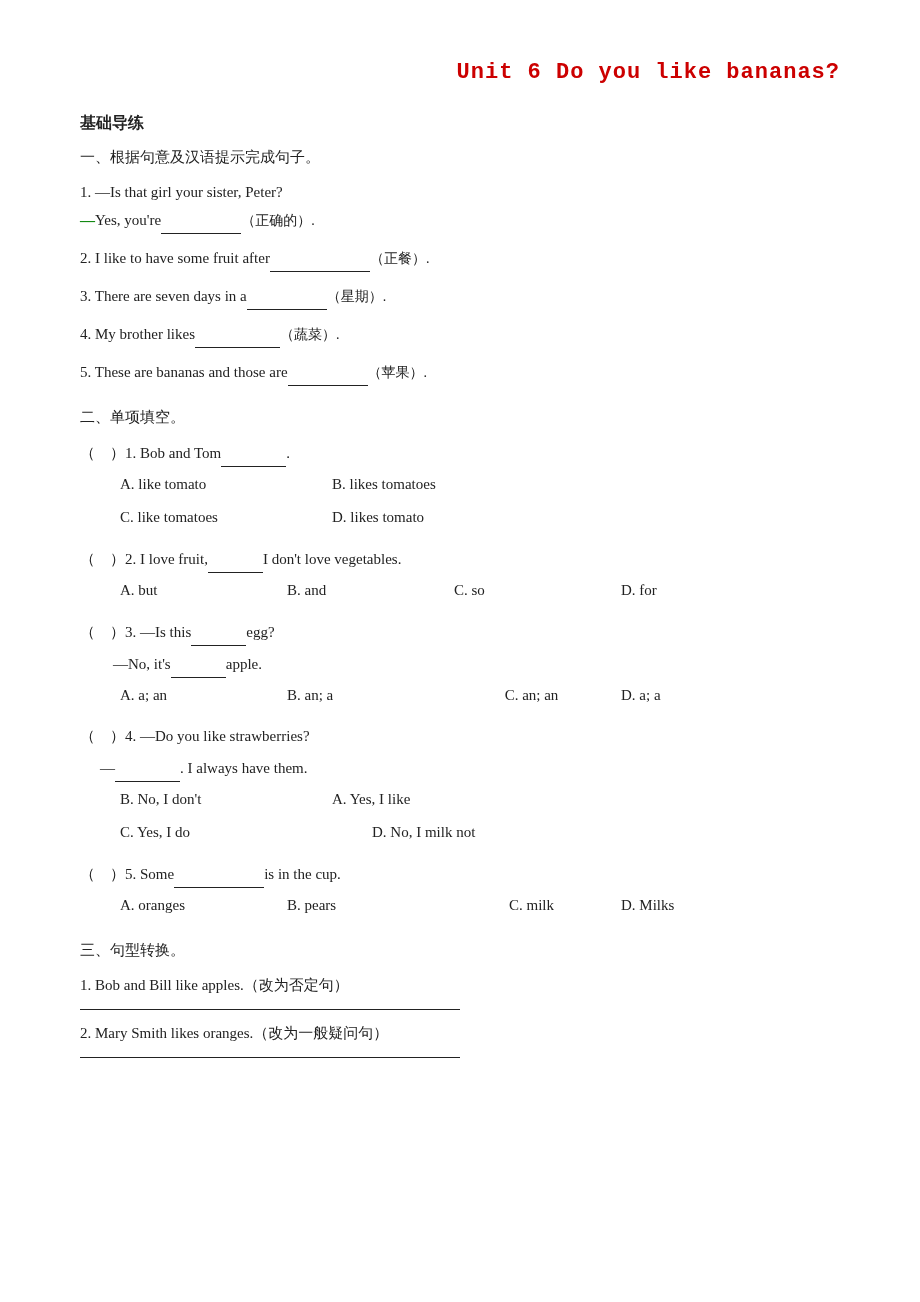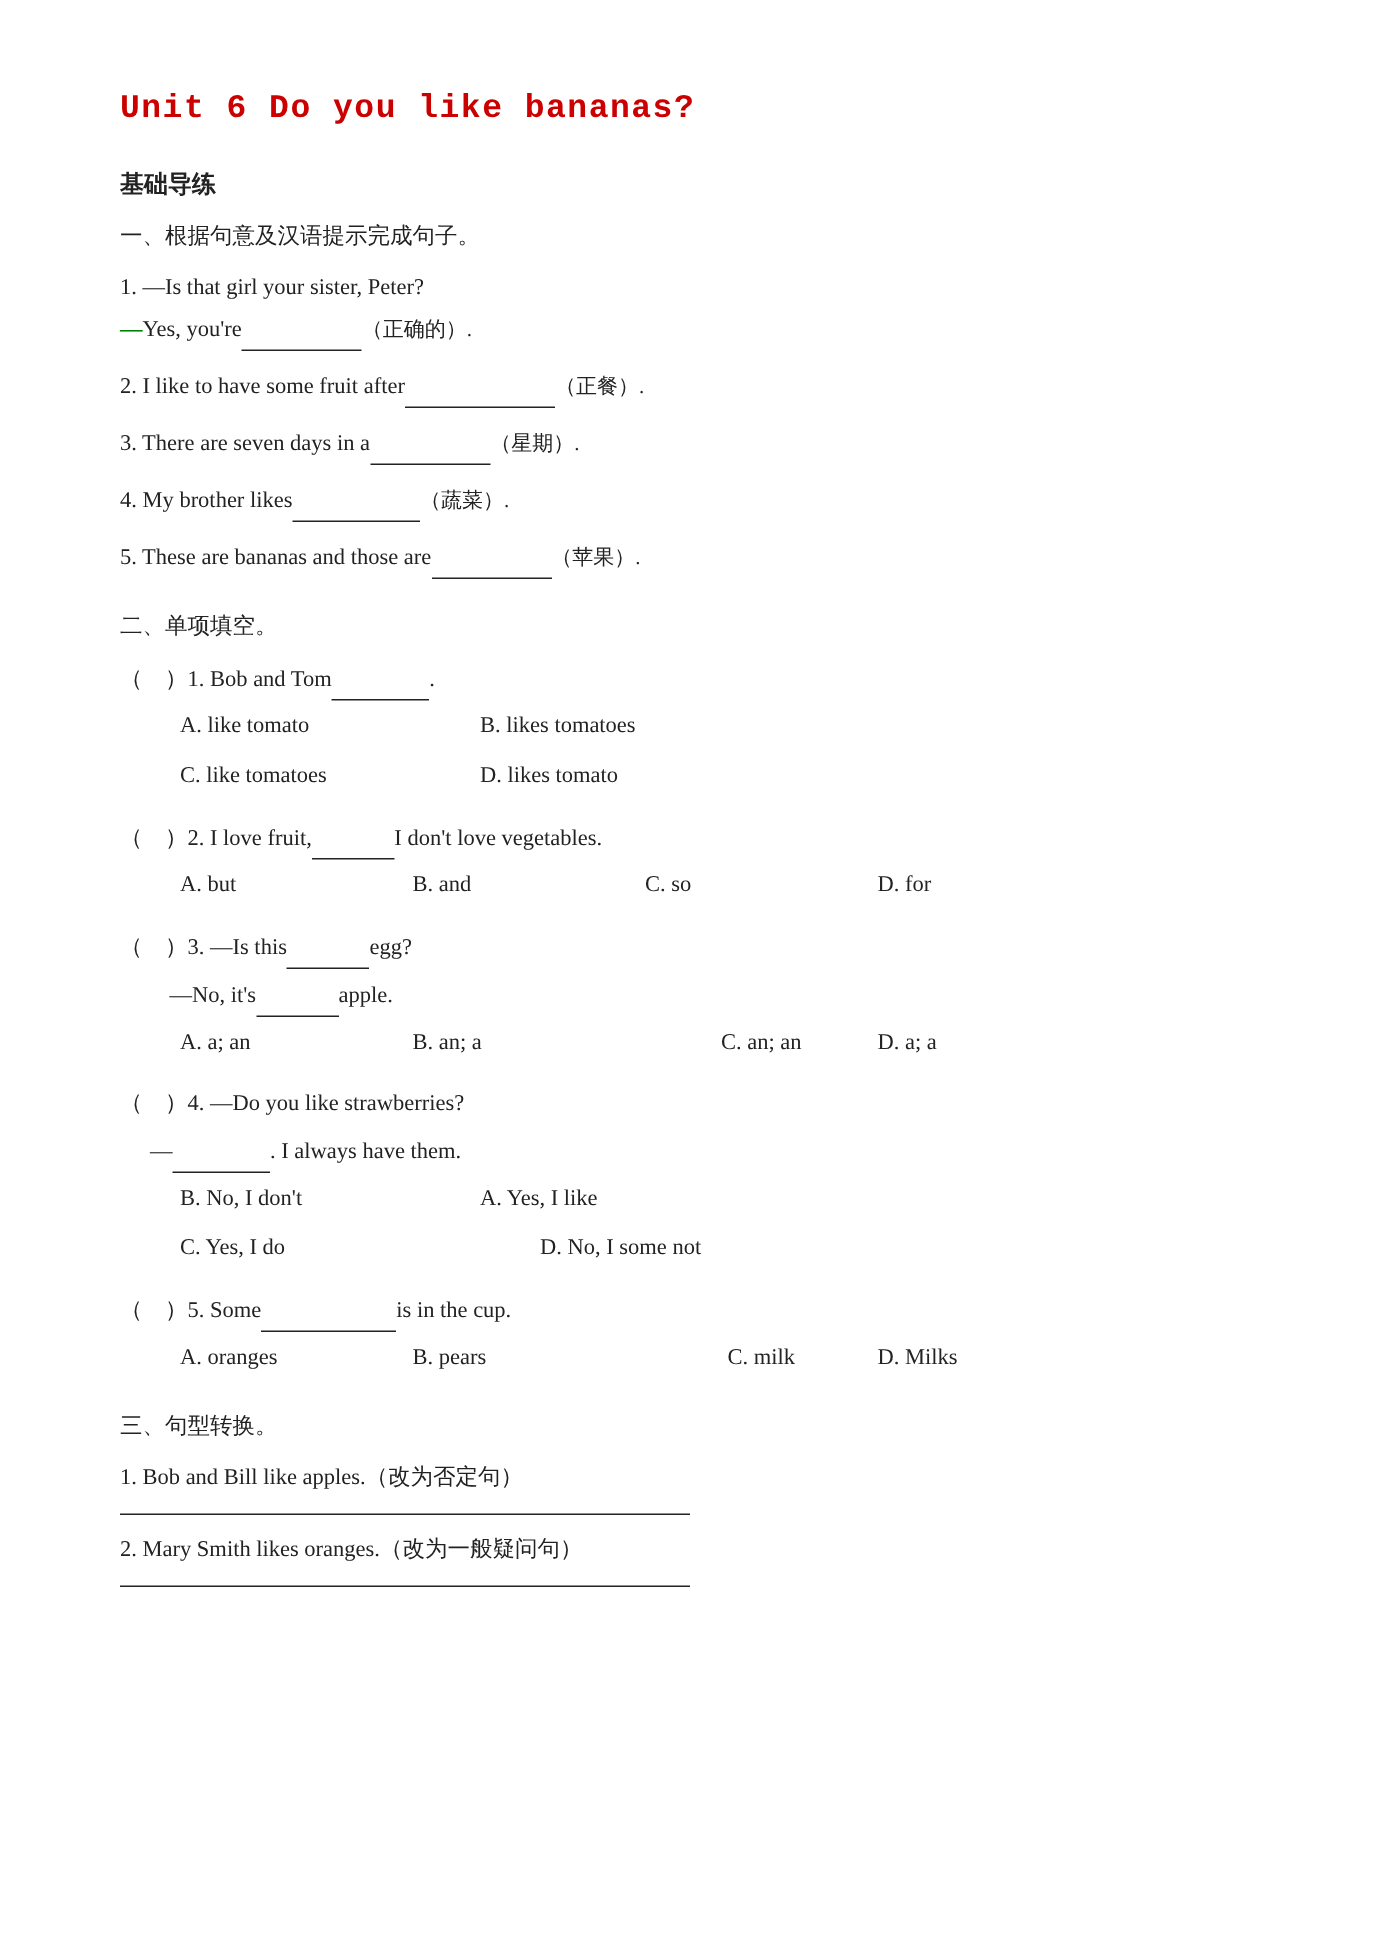--- a/index.html
+++ b/index.html
@@ -10,21 +10,21 @@
     body {
       background: #fff;
       font-family: "SimSun", "宋体", serif;
       font-size: 15px;
       color: #222;
       width: 920px;
       min-height: 1302px;
       padding: 60px 80px 60px 80px;
     }
     .page-title {
-      text-align: left;
+      text-align: right;
       color: #cc0000;
       font-family: "Courier New", monospace;
       font-size: 22px;
       font-weight: bold;
       margin-bottom: 28px;
       letter-spacing: 1px;
     }
     .section-heading {
       font-weight: bold;
       font-size: 16px;
@@ -53,21 +53,21 @@
     }
     .green-dash {
       color: #008000;
       font-weight: bold;
     }
     .choice-row {
       display: flex;
       flex-direction: row;
       margin-left: 40px;
       margin-bottom: 6px;
-      gap: 0px;
+      gap: 12px;
     }
     .choice-item {
       font-size: 15px;
       min-width: 200px;
       line-height: 1.8;
     }
     .choice-item-narrow {
       min-width: 140px;
     }
     .mc-question {
@@ -168,21 +168,21 @@
     </div>
     <div class="mc-question" style="margin-left:20px;">
       <span>—</span><span class="blank" style="min-width:65px;">&nbsp;</span><span>. I always have them.</span>
     </div>
     <div class="choice-row">
       <span class="choice-item">B. No, I don't</span>
       <span class="choice-item" style="min-width:240px;">A. Yes, I like</span>
     </div>
     <div class="choice-row">
       <span class="choice-item" style="min-width:240px;">C. Yes, I do</span>
-      <span class="choice-item">D. No, I some not</span>
+      <span class="choice-item">D. No, I milk not</span>
     </div>
   </div>
 
   <div class="mc-block">
     <div class="mc-question">
       <span>（　）5. Some</span><span class="blank" style="min-width:90px;">&nbsp;</span><span>is in the cup.</span>
     </div>
     <div class="choice-row">
       <span class="choice-item choice-item-narrow" style="min-width:155px;">A. oranges</span>
       <span class="choice-item choice-item-narrow" style="min-width:155px;">B. pears</span>

